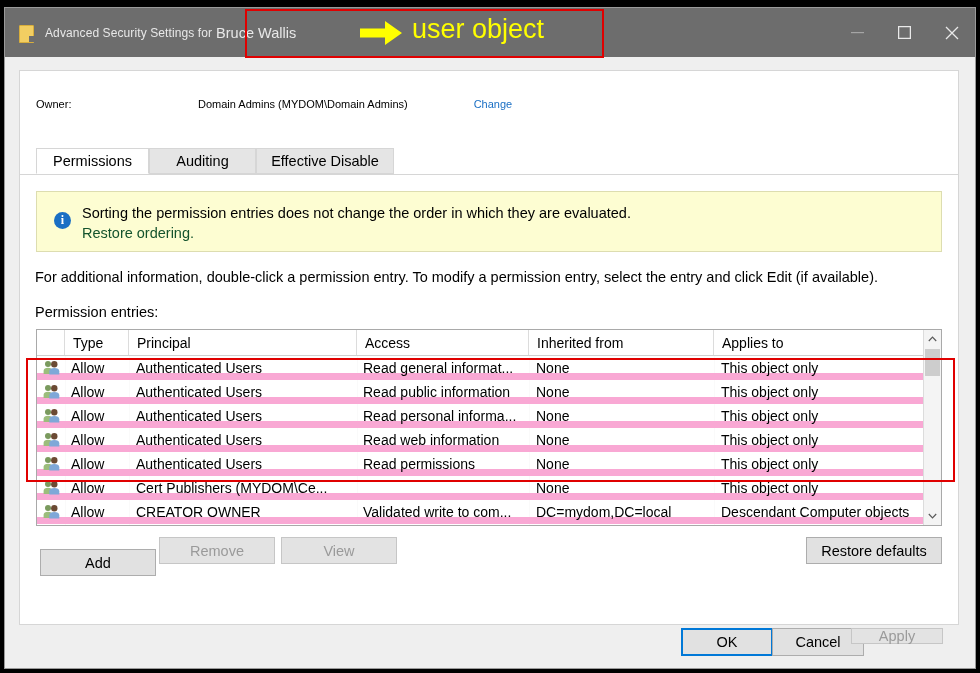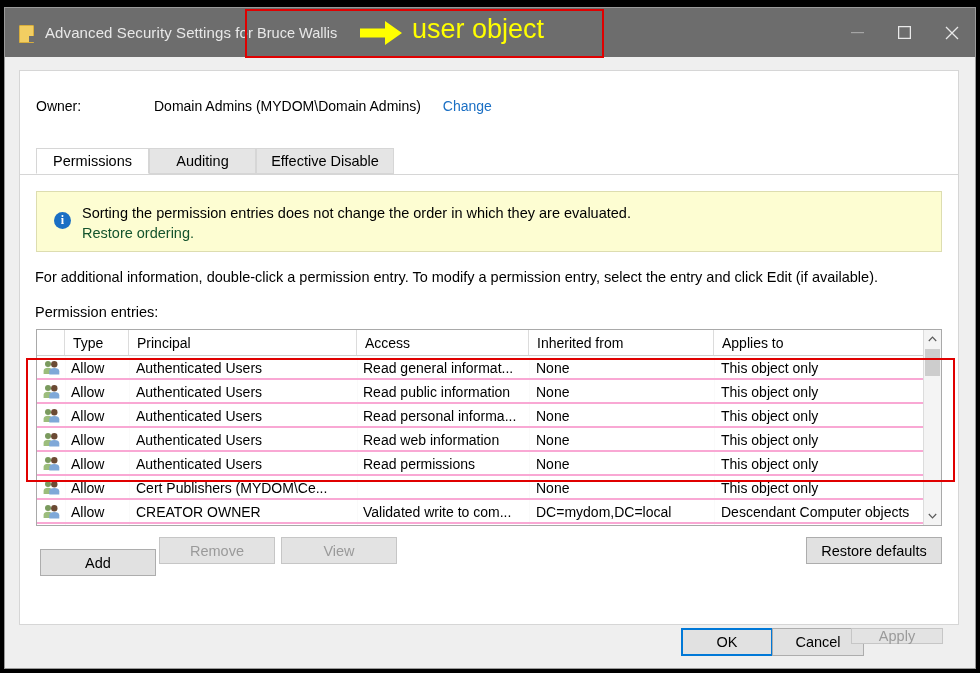--- a/index.html
+++ b/index.html
@@ -29,21 +29,21 @@
   }
   .tb-icon .folder{
     position:absolute;left:0;top:1px;width:13px;height:16px;
     background:#f2ce62;border:1px solid #d8ae3c;border-radius:1px 1px 0 0;
   }
   .tb-icon .fold{
     position:absolute;right:0px;bottom:0px;width:6px;height:6px;
     background:#6d6d6d;
   }
   .tb-title{
-    color:#e8e8e8;font-size:15px;letter-spacing:.1px;white-space:nowrap;
+    color:#e8e8e8;font-size:12px;letter-spacing:.1px;white-space:nowrap;
   }
   .tb-subject{
     color:#e8e8e8;font-size:14.5px;white-space:nowrap;margin-left:4px;
   }
   .winbtns{
     position:absolute;right:0;top:0;height:49px;display:flex;align-items:stretch;
   }
   .winbtn{
     width:47px;display:flex;align-items:center;justify-content:center;
     color:#e9e9e9;
@@ -56,21 +56,21 @@
     position:absolute;left:0;top:49px;width:970px;height:611px;
     background:#efefef;
   }
   .panel{
     position:absolute;left:14px;top:13px;width:940px;height:555px;
     background:#ffffff;border:1px solid #d6d6d6;box-sizing:border-box;
   }
 
   .owner-row{
     position:absolute;left:16px;top:27px;display:flex;align-items:baseline;
-    font-size:14px;color:#000;
+    font-size:11px;color:#000;gap:44px;
   }
   .owner-label{width:118px;}
   .owner-value{white-space:nowrap;}
   .owner-change{color:#1a6fc4;margin-left:22px;cursor:pointer;}
 
   
   .tabs{
     position:absolute;left:0px;top:77px;width:938px;height:27px;
   }
   .tabs-underline{
@@ -118,21 +118,21 @@
   .lhead .hc{
     position:absolute;top:0;height:25px;display:flex;align-items:center;
     font-size:14px;color:#000;box-sizing:border-box;
     border-right:1px solid #dcdcdc;padding-left:8px;
   }
   .rows{
     position:absolute;left:0;top:26px;width:886px;height:170px;overflow:hidden;
   }
   .row{
     position:relative;height:24px;width:886px;
-    border-bottom:2px solid #f9a8d4;box-sizing:border-box;
+    border-bottom:7px solid #f9a8d4;box-sizing:border-box;
   }
   .cell{
     position:absolute;top:0;height:23px;display:flex;align-items:center;
     font-size:14px;color:#000;white-space:nowrap;overflow:hidden;
   }
   .usericon{
     position:absolute;left:6px;top:4px;width:17px;height:15px;
   }
   
   .vsep{position:absolute;top:0;width:1px;height:170px;background:#fafafa;}

